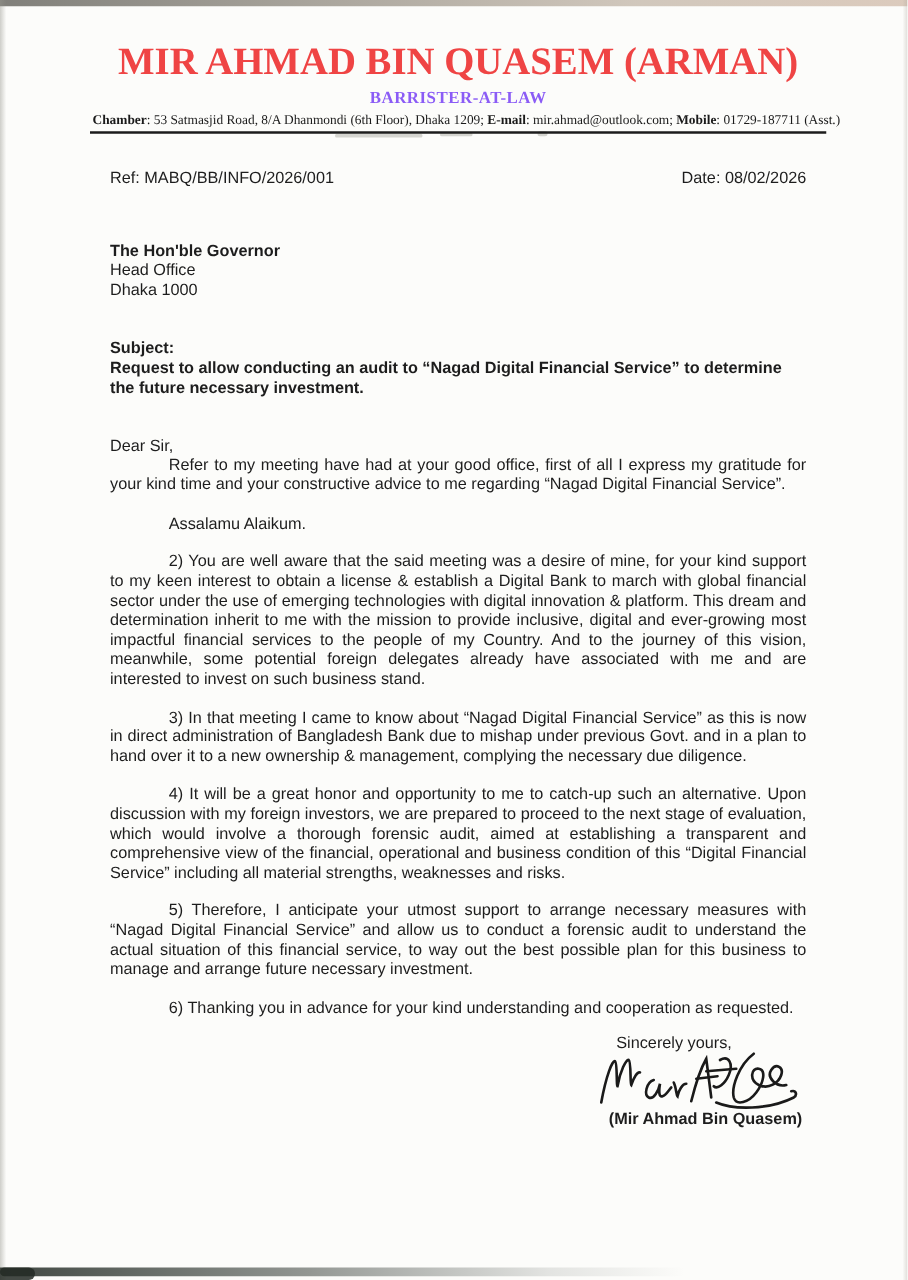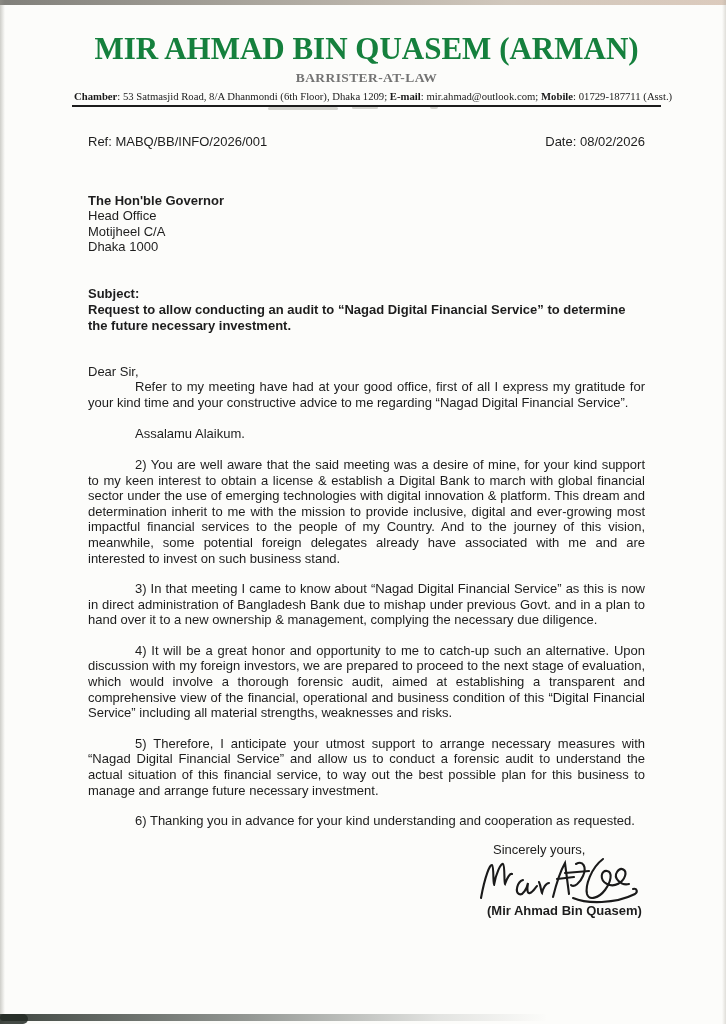--- a/index.html
+++ b/index.html
@@ -44,26 +44,26 @@
   .letter {
     position: absolute; inset: 0;
     padding: 33px 81px 0 88px;
     box-sizing: border-box;
   }
 
   .lh-name {
     font-family: "Liberation Serif", serif;
     font-weight: bold; font-size: 31px; line-height: 1.05;
     margin: 0; text-align: center; white-space: nowrap;
-    color: #15803d;
+    color: #ef4444;
   }
   .lh-title {
     font-family: "Liberation Serif", serif;
     font-weight: bold; font-size: 13.5px; letter-spacing: .4px;
-    text-align: center; margin-top: 4px; color: #737373;
+    text-align: center; margin-top: 4px; color: #8b5cf6;
   }
   .lh-contact {
     font-family: "Liberation Serif", serif;
     font-size: 10.7px; text-align: center; white-space: nowrap;
     margin: 4px -14px 0 -14px; color: #1a1a1a;
   }
   .lh-contact b { font-weight: bold; }
   .lh-rule {
     height: 2px; background: #1c1c1c;
     margin: 3px -16px 0 -16px;
@@ -125,21 +125,20 @@
   </div>
 
   <div class="refrow">
     <span>Ref: MABQ/BB/INFO/2026/001</span>
     <span>Date: 08/02/2026</span>
   </div>
 
   <div class="recipient">
     <div class="r-bold">The Hon'ble Governor</div>
     <div>Head Office</div>
-    <div>Motijheel C/A</div>
     <div>Dhaka 1000</div>
   </div>
 
   <div class="subject">
     <span class="s-label">Subject:</span>
     <span class="s-text">Request to allow conducting an audit to “Nagad Digital Financial Service” to determine the future necessary investment.</span>
   </div>
 
   <div class="salutation">Dear Sir,</div>
 

